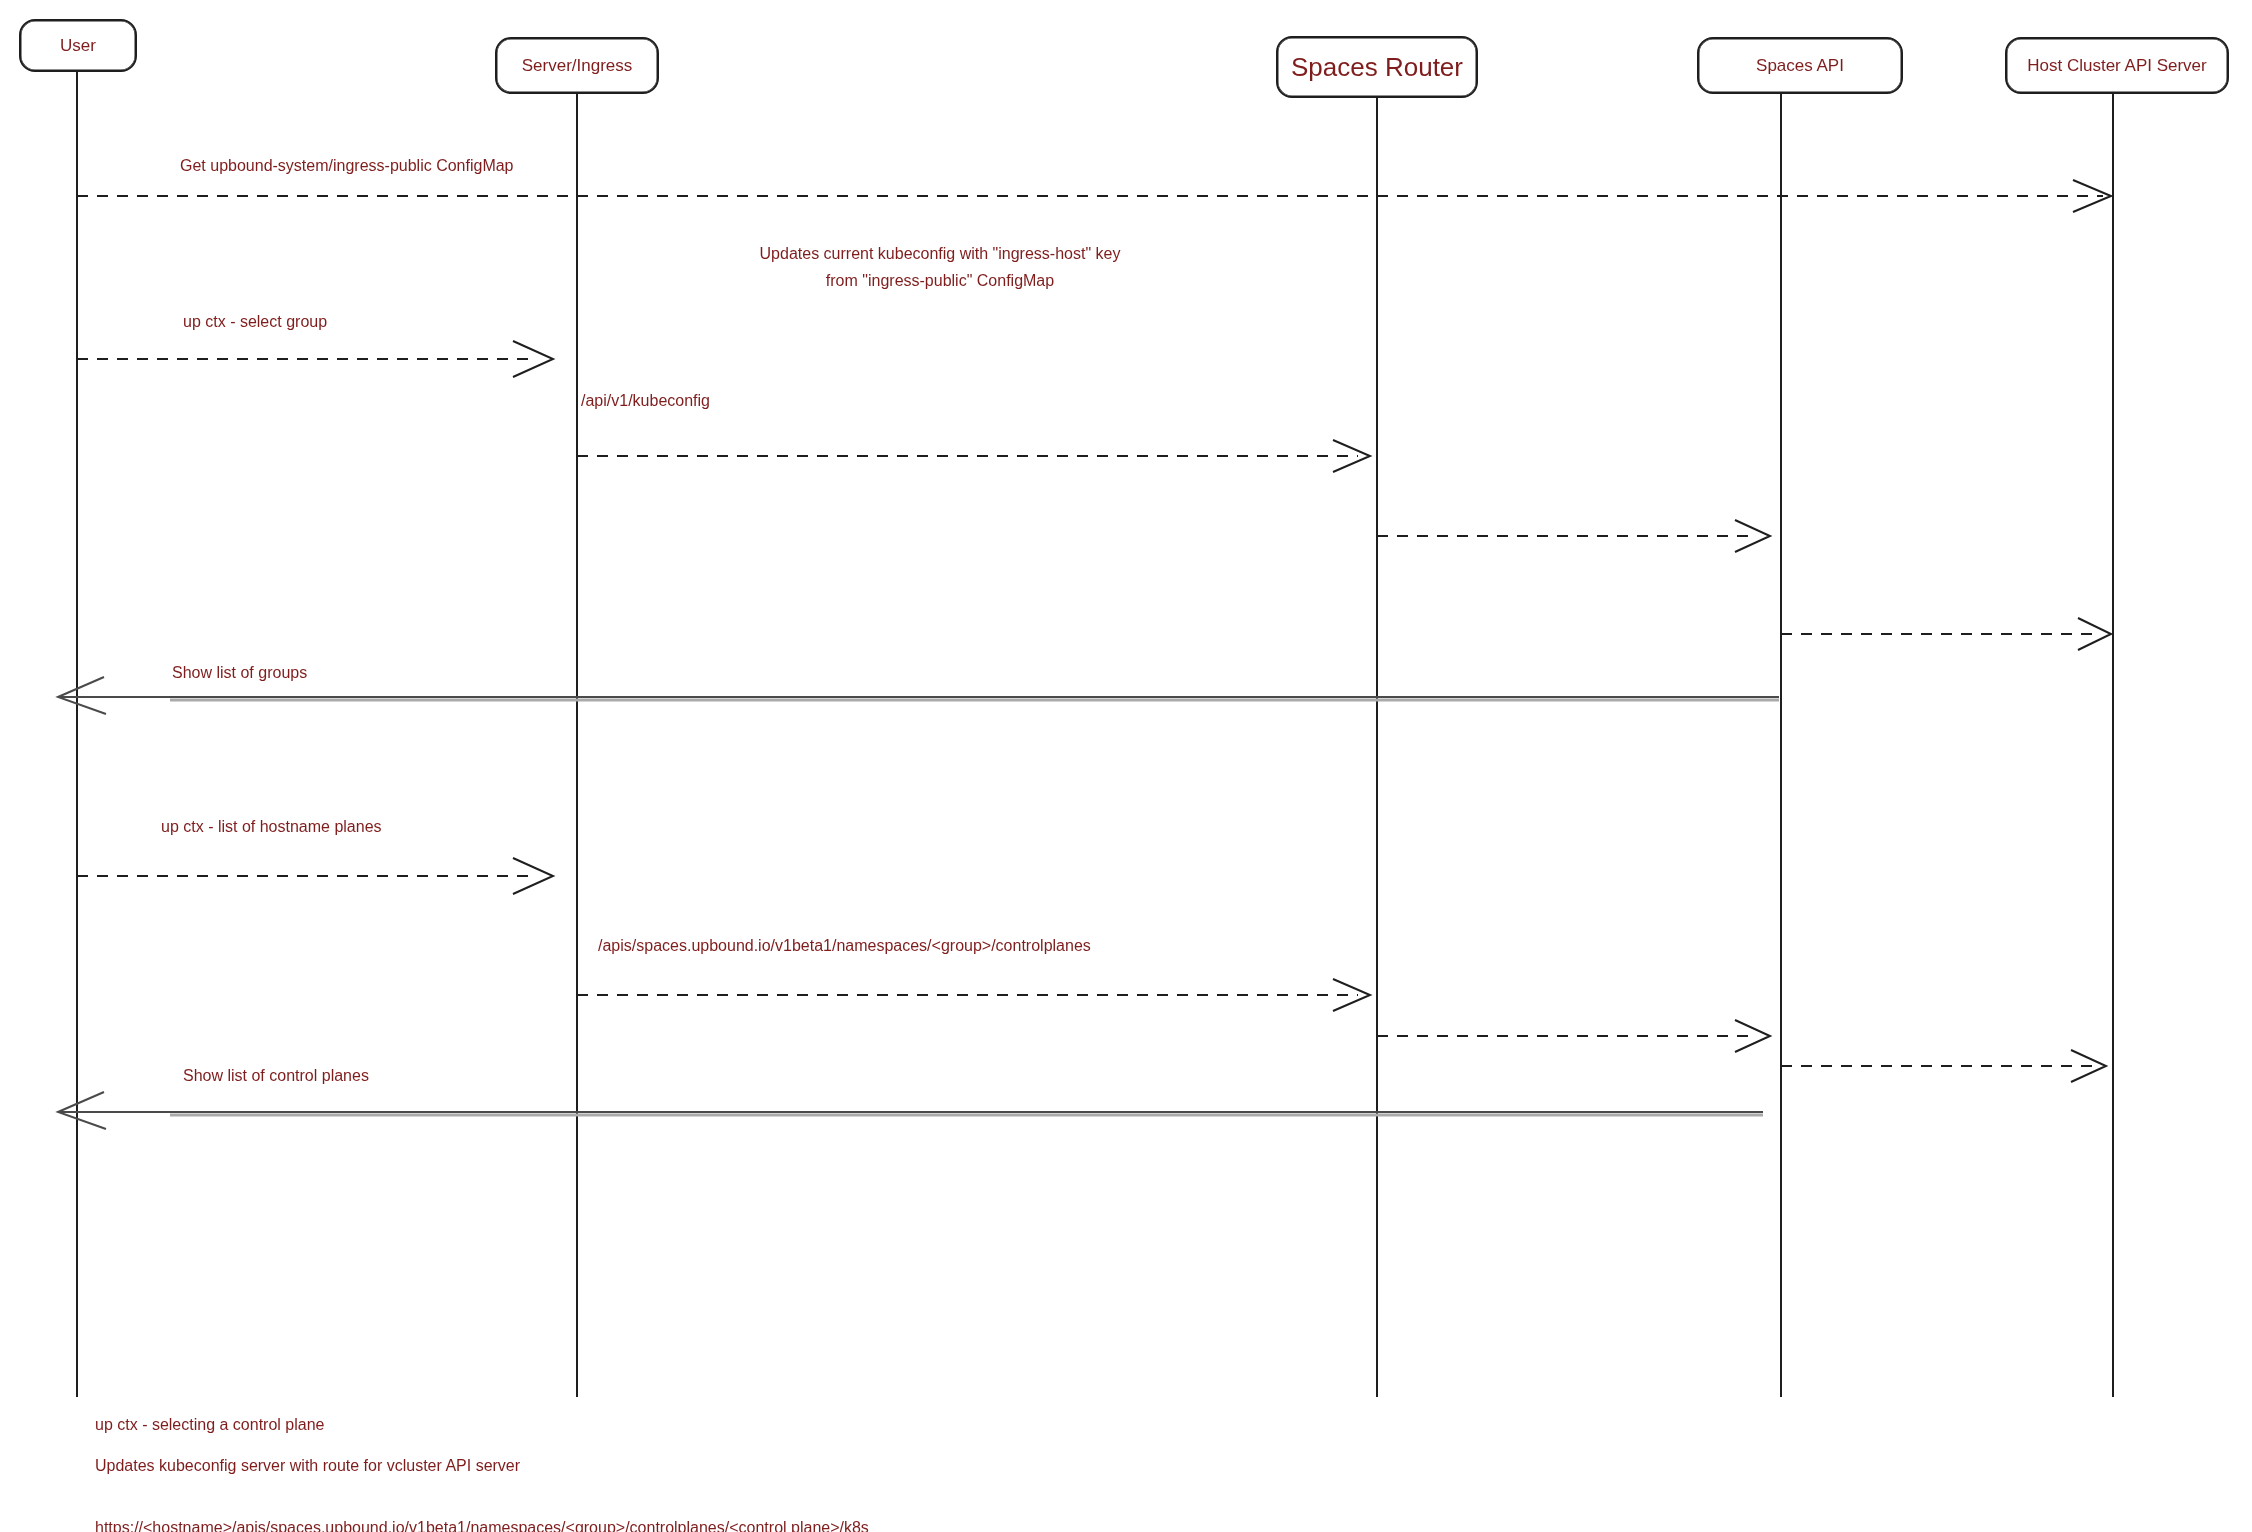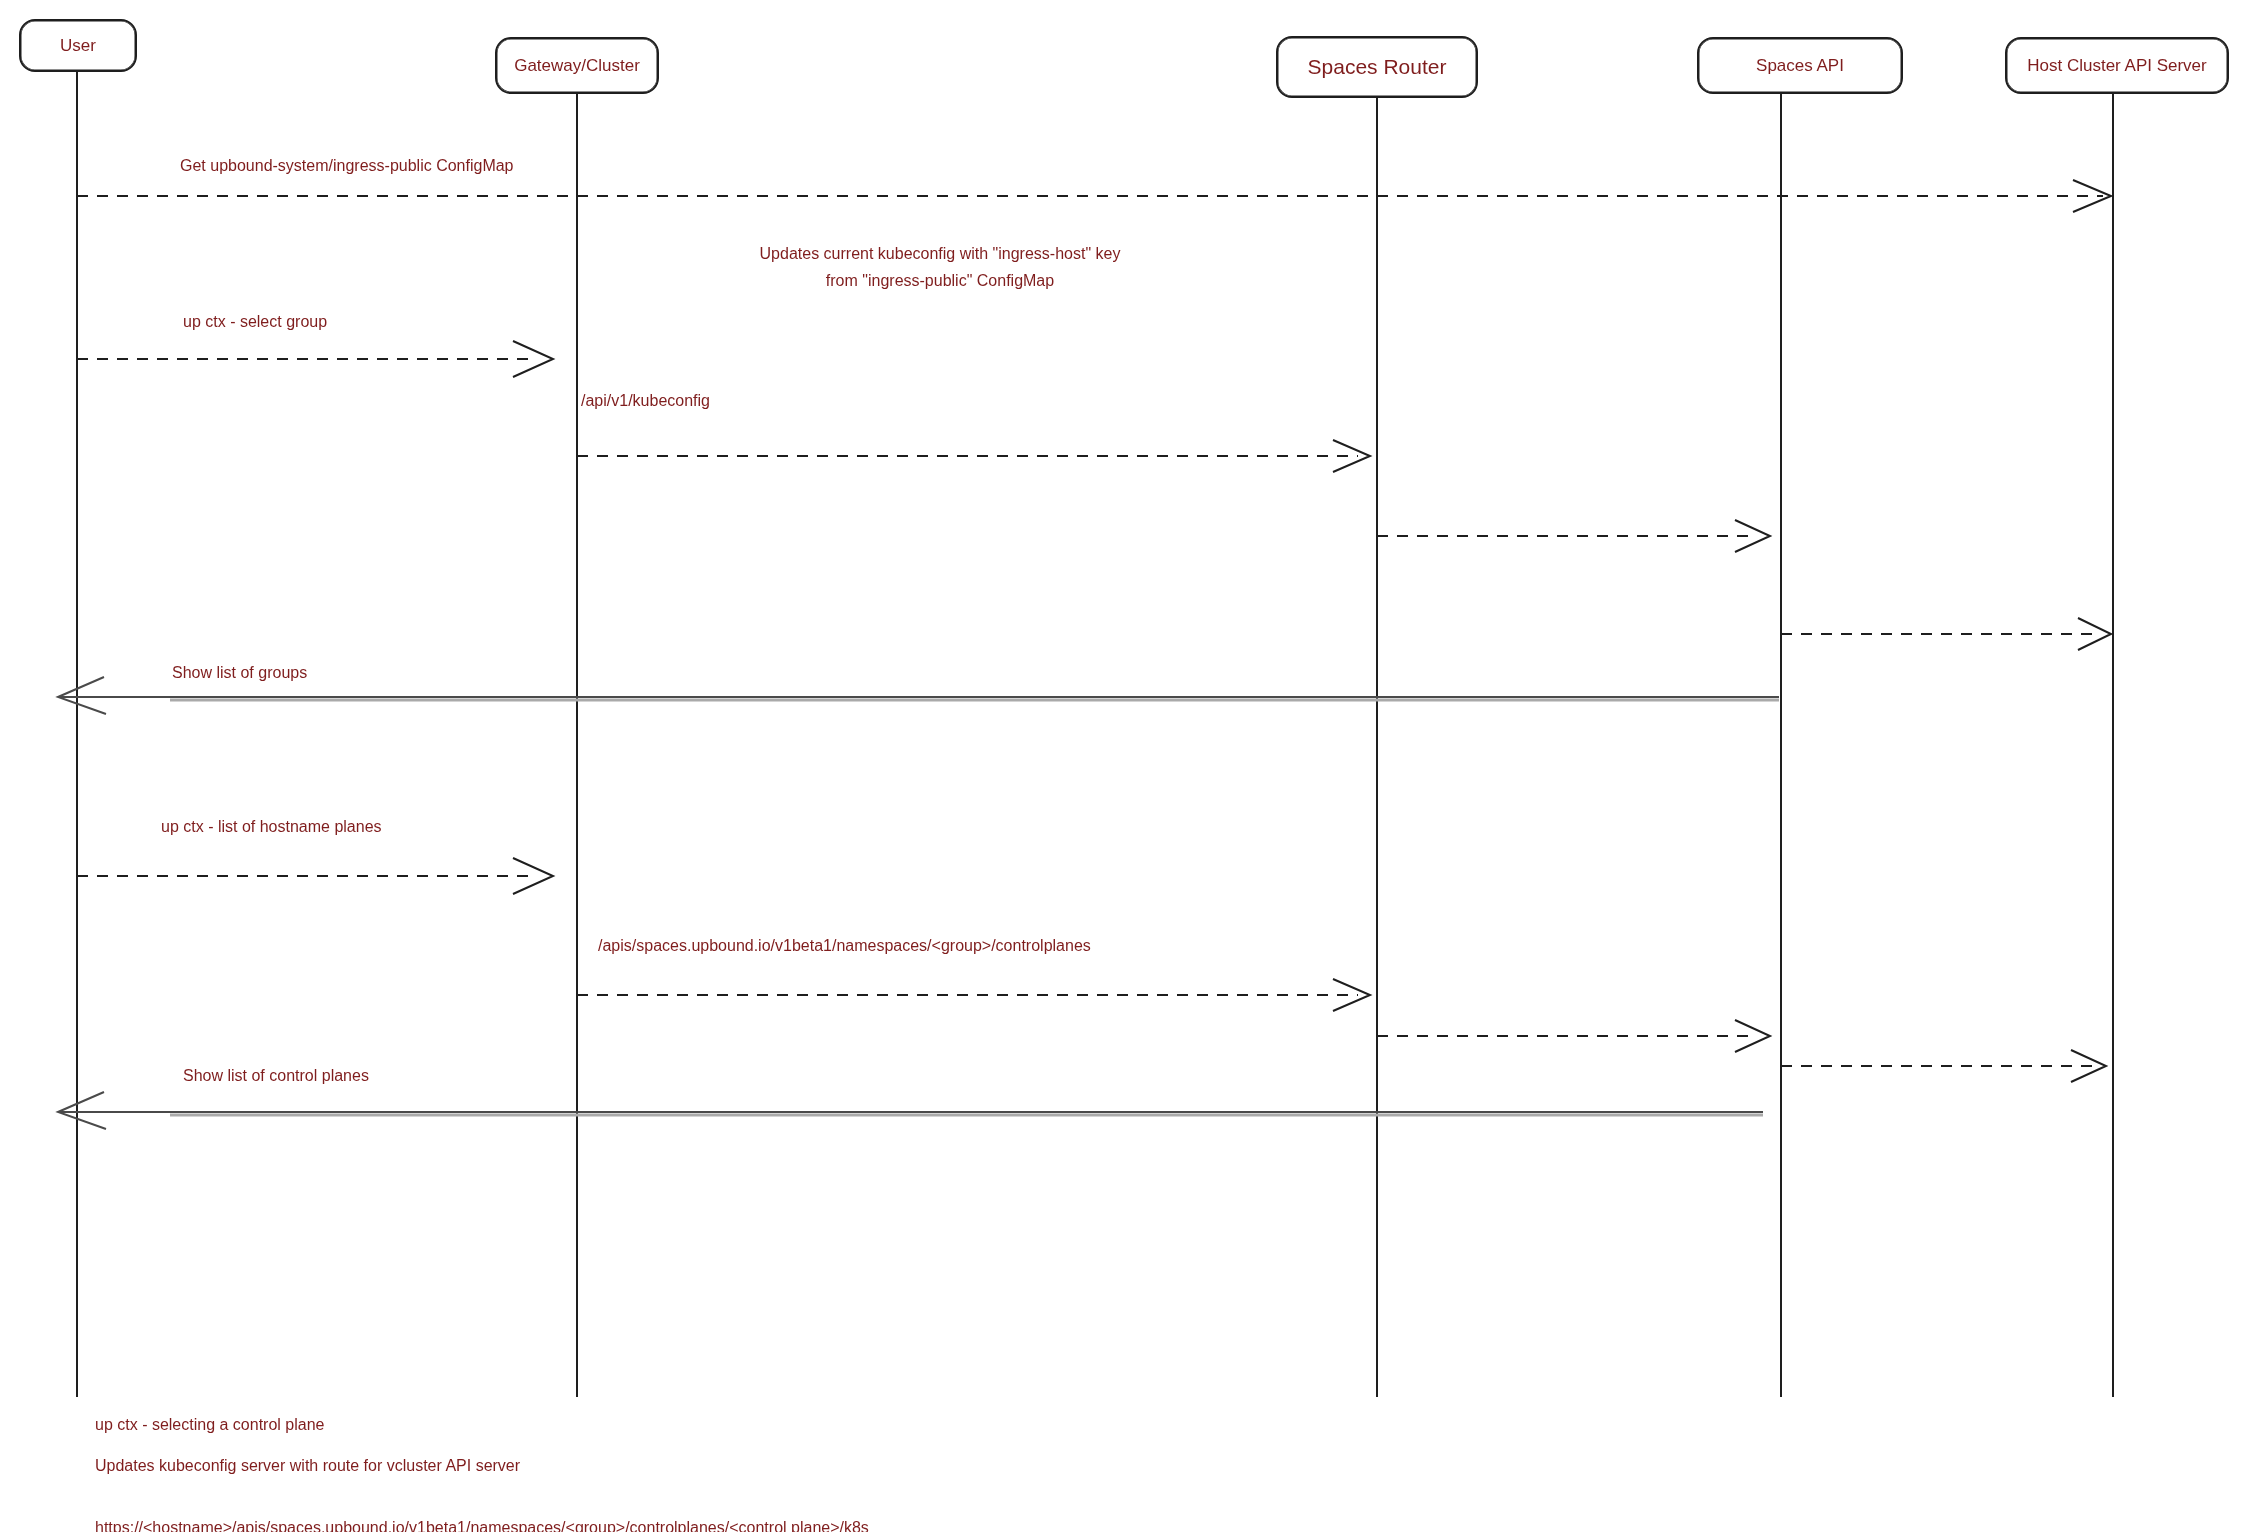--- a/index.html
+++ b/index.html
@@ -27,21 +27,21 @@
     background: #ffffff;
     border: 2.2px solid #1e1e1e;
     border-radius: 16px;
     display: flex;
     align-items: center;
     justify-content: center;
     font-size: 17px;
     white-space: nowrap;
     box-shadow: 0 0 0 0.5px #1e1e1e inset;
   }
-  .actor.big { font-size: 21px; }
+  .actor.big { font-size: 26px; }
   .lbl {
     position: absolute;
     font-size: 16px;
     line-height: 20px;
     white-space: nowrap;
   }
   .note {
     position: absolute;
     font-size: 16px;
     line-height: 27px;
@@ -131,21 +131,21 @@
         <line x1="60" y1="1112" x2="1763" y2="1112" stroke="#4a4a4a" stroke-width="2"></line>
         <polyline points="104,1092 58,1112 106,1129" stroke="#4a4a4a" stroke-width="2"></polyline>
       </g>
     </g>
   </svg>
 
   <div class="actor" style="left:19px; top:19px; width:118px; height:53px;">
     <span>User</span>
   </div>
   <div class="actor" style="left:495px; top:37px; width:164px; height:57px;">
-    <span>Gateway/Cluster</span>
+    <span>Server/Ingress</span>
   </div>
   <div class="actor big" style="left:1276px; top:36px; width:202px; height:62px;">
     <span>Spaces Router</span>
   </div>
   <div class="actor" style="left:1678px; top:37px; width:206px; height:57px;margin-left:19px;">
     <span>Spaces API</span>
   </div>
   <div class="actor" style="left:2005px; top:37px; width:224px; height:57px;">
     <span>Host Cluster API Server</span>
   </div>

